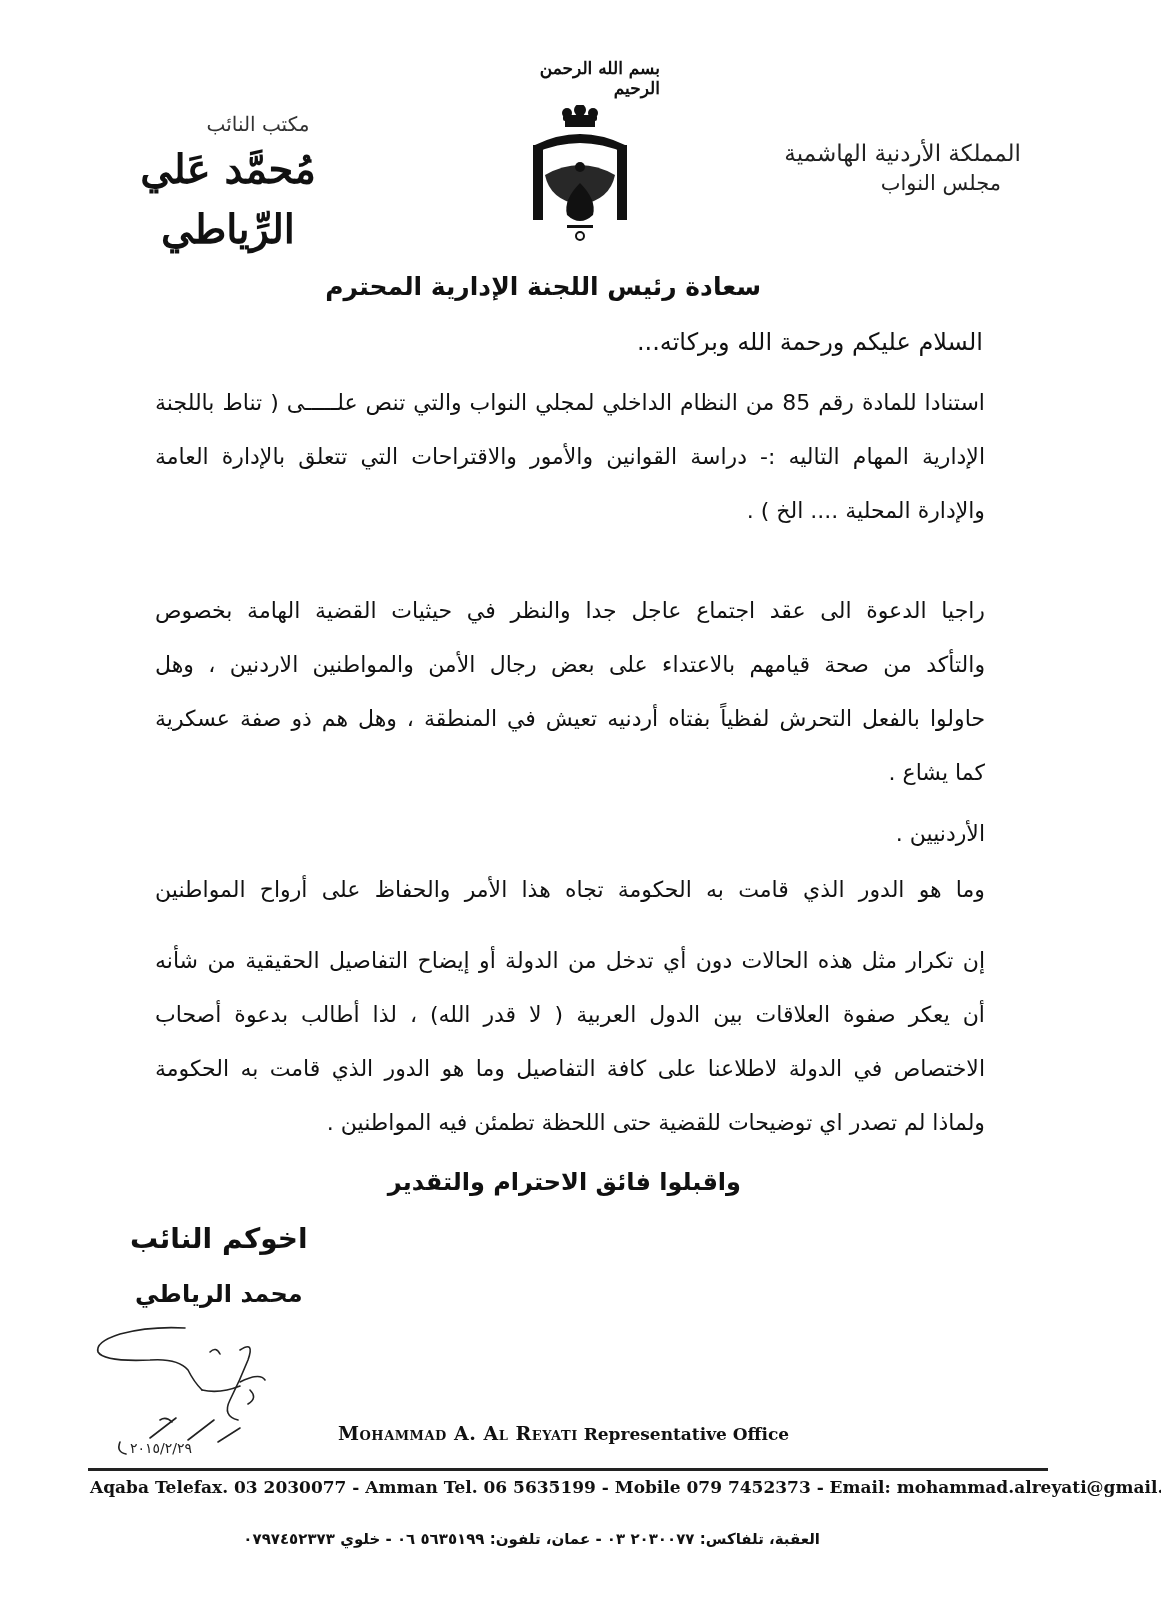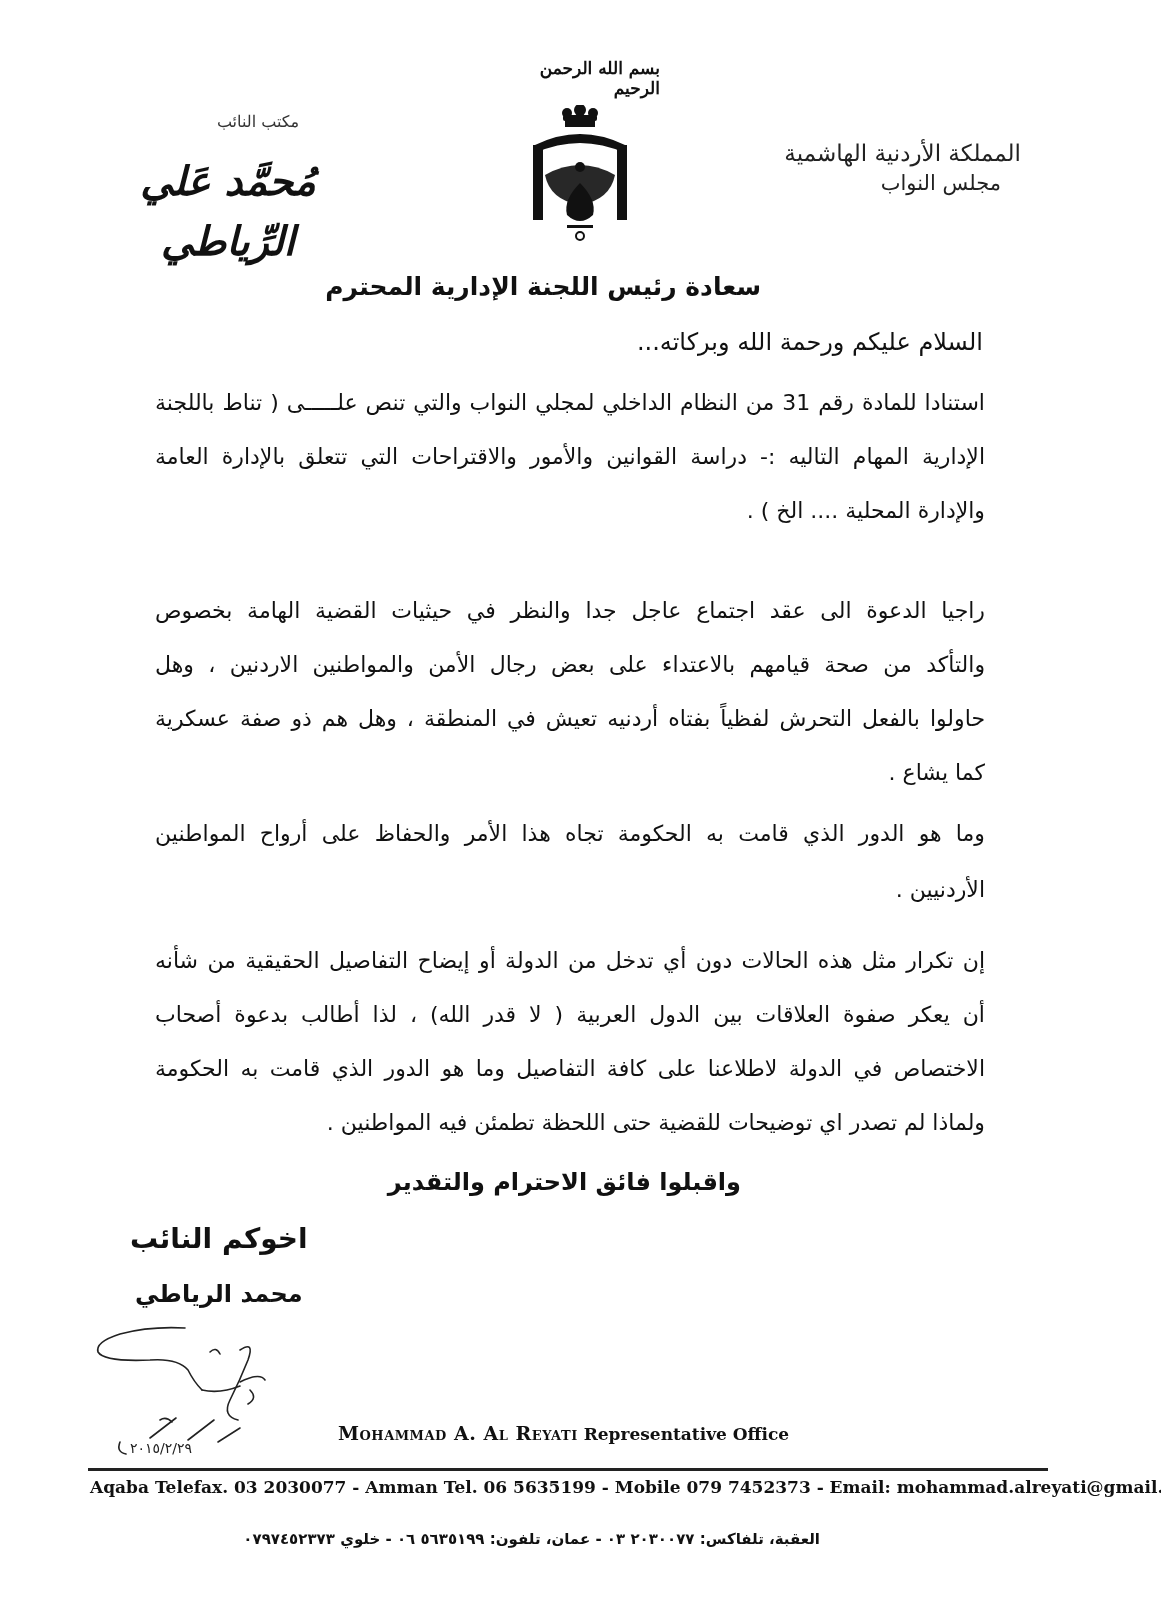--- a/index.html
+++ b/index.html
@@ -6,22 +6,22 @@
     body { width: 1161px; height: 1600px; position: relative; overflow: hidden; color: #111; font-family: "DejaVu Sans", sans-serif; }
     .abs { position: absolute; }
     .rtl { direction: rtl; unicode-bidi: embed; }
 
     
     .hdr-right { right: 140px; top: 138px; width: 300px; text-align: right; font-family: "DejaVu Sans", sans-serif; font-weight: 300; color: #222; }
     .hdr-right .l1 { font-size: 23px; line-height: 30px; }
     .hdr-right .l2 { font-size: 21px; line-height: 30px; margin-right: 20px; }
 
     .hdr-left { left: 118px; top: 112px; width: 220px; text-align: center; }
-    .hdr-left .office { font-size: 16px; color: #333; font-weight: 300; margin-left: 60px; }
-    .hdr-left .callig { font-family: "DejaVu Serif", serif; font-size: 40px; font-weight: bold; line-height: 60px; letter-spacing: -1px; margin-top: 20px; font-style: italic; }
+    .hdr-left .office { font-size: 20px; color: #333; font-weight: 300; margin-left: 60px; }
+    .hdr-left .callig { font-family: "DejaVu Serif", serif; font-size: 40px; font-weight: bold; line-height: 60px; letter-spacing: -1px; margin-top: 3px; }
 
     .basmala { left: 500px; top: 58px; width: 160px; text-align: right; font-family: "DejaVu Serif", serif; font-size: 17px; font-weight: bold; }
     .emblem { left: 505px; top: 105px; width: 150px; height: 140px; }
 
     
     .salutation { right: 400px; top: 272px; font-size: 25px; font-weight: bold; white-space: nowrap; }
     .greeting { right: 178px; top: 328px; font-size: 24px; white-space: nowrap; }
     .para { right: 176px; width: 830px; font-size: 22px; line-height: 54px; text-align: justify; text-align-last: right; }
     .para .line { display: block; white-space: nowrap; text-align: justify; text-align-last: justify; }
     .para .line.last { text-align-last: right; }
@@ -75,35 +75,35 @@
 
 <div class="abs hdr-left rtl">
   <div class="office">مكتب النائب</div>
   <div class="callig">مُحمَّد عَلي الرِّياطي</div>
 </div>
 
 <div class="abs salutation rtl">سعادة رئيس اللجنة الإدارية المحترم</div>
 <div class="abs greeting rtl">السلام عليكم ورحمة الله وبركاته...</div>
 
 <div class="abs para p1 rtl">
-  <span class="line">استنادا للمادة رقم 31 من النظام الداخلي لمجلي النواب والتي تنص علـــــى ( تناط باللجنة</span>
+  <span class="line">استنادا للمادة رقم 85 من النظام الداخلي لمجلي النواب والتي تنص علـــــى ( تناط باللجنة</span>
   <span class="line">الإدارية المهام التاليه :- دراسة القوانين والأمور والاقتراحات التي تتعلق بالإدارة العامة</span>
   <span class="line last">والإدارة المحلية .... الخ ) .</span>
 </div>
 
 <div class="abs para p2 rtl">
   <span class="line">راجيا الدعوة الى عقد اجتماع عاجل جدا والنظر في حيثيات القضية الهامة بخصوص</span>
   <span class="line">والتأكد من صحة قيامهم بالاعتداء على بعض رجال الأمن والمواطنين الاردنين ، وهل</span>
   <span class="line">حاولوا بالفعل  التحرش لفظياً بفتاه أردنيه تعيش في المنطقة ، وهل هم ذو صفة عسكرية</span>
   <span class="line last">كما يشاع .</span>
 </div>
 
 <div class="abs para p3 rtl" style="line-height:56px;">
+  <span class="line last">الأردنيين .</span>
   <span class="line">وما هو الدور الذي قامت به الحكومة تجاه هذا الأمر والحفاظ على أرواح المواطنين</span>
-  <span class="line last">الأردنيين .</span>
 </div>
 
 <div class="abs para p4 rtl">
   <span class="line">إن تكرار مثل هذه الحالات دون أي تدخل من الدولة أو إيضاح التفاصيل الحقيقية من شأنه</span>
   <span class="line">أن يعكر صفوة العلاقات بين الدول العربية ( لا قدر الله)  ، لذا أطالب بدعوة أصحاب</span>
   <span class="line">الاختصاص في الدولة لاطلاعنا على كافة التفاصيل وما هو الدور الذي قامت به الحكومة</span>
   <span class="line last">ولماذا لم تصدر اي توضيحات للقضية حتى اللحظة تطمئن فيه المواطنين .</span>
 </div>
 
 <div class="abs closing rtl">واقبلوا فائق الاحترام والتقدير</div>

